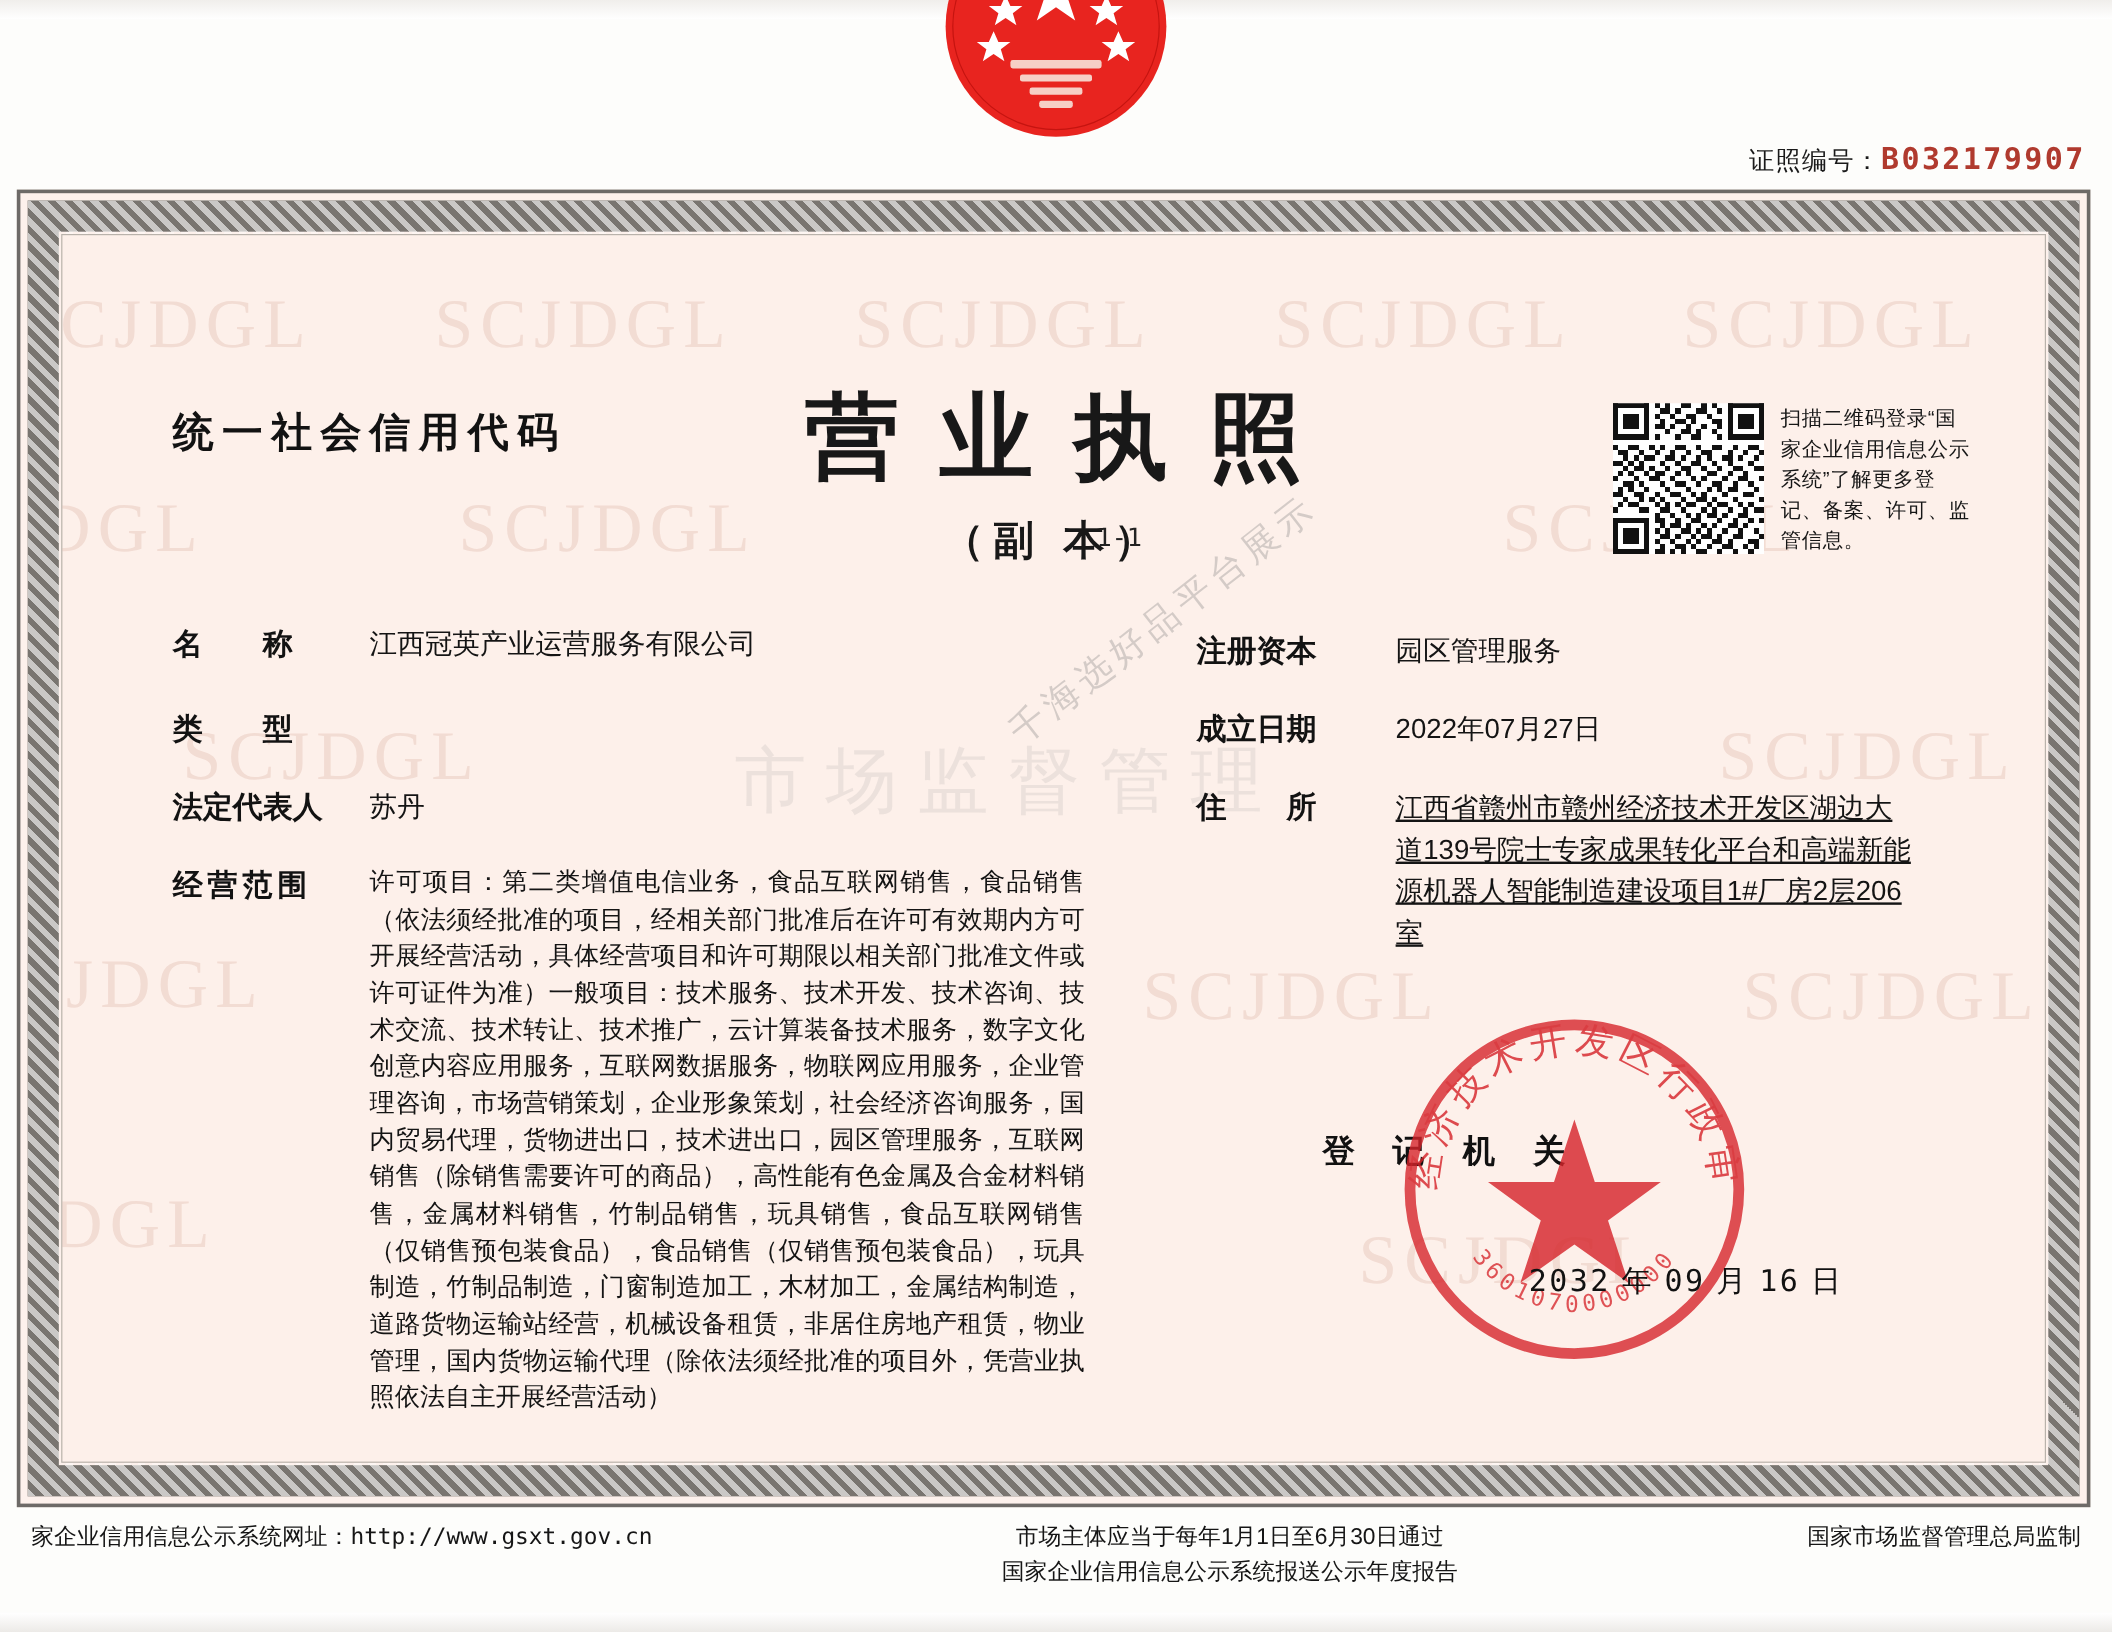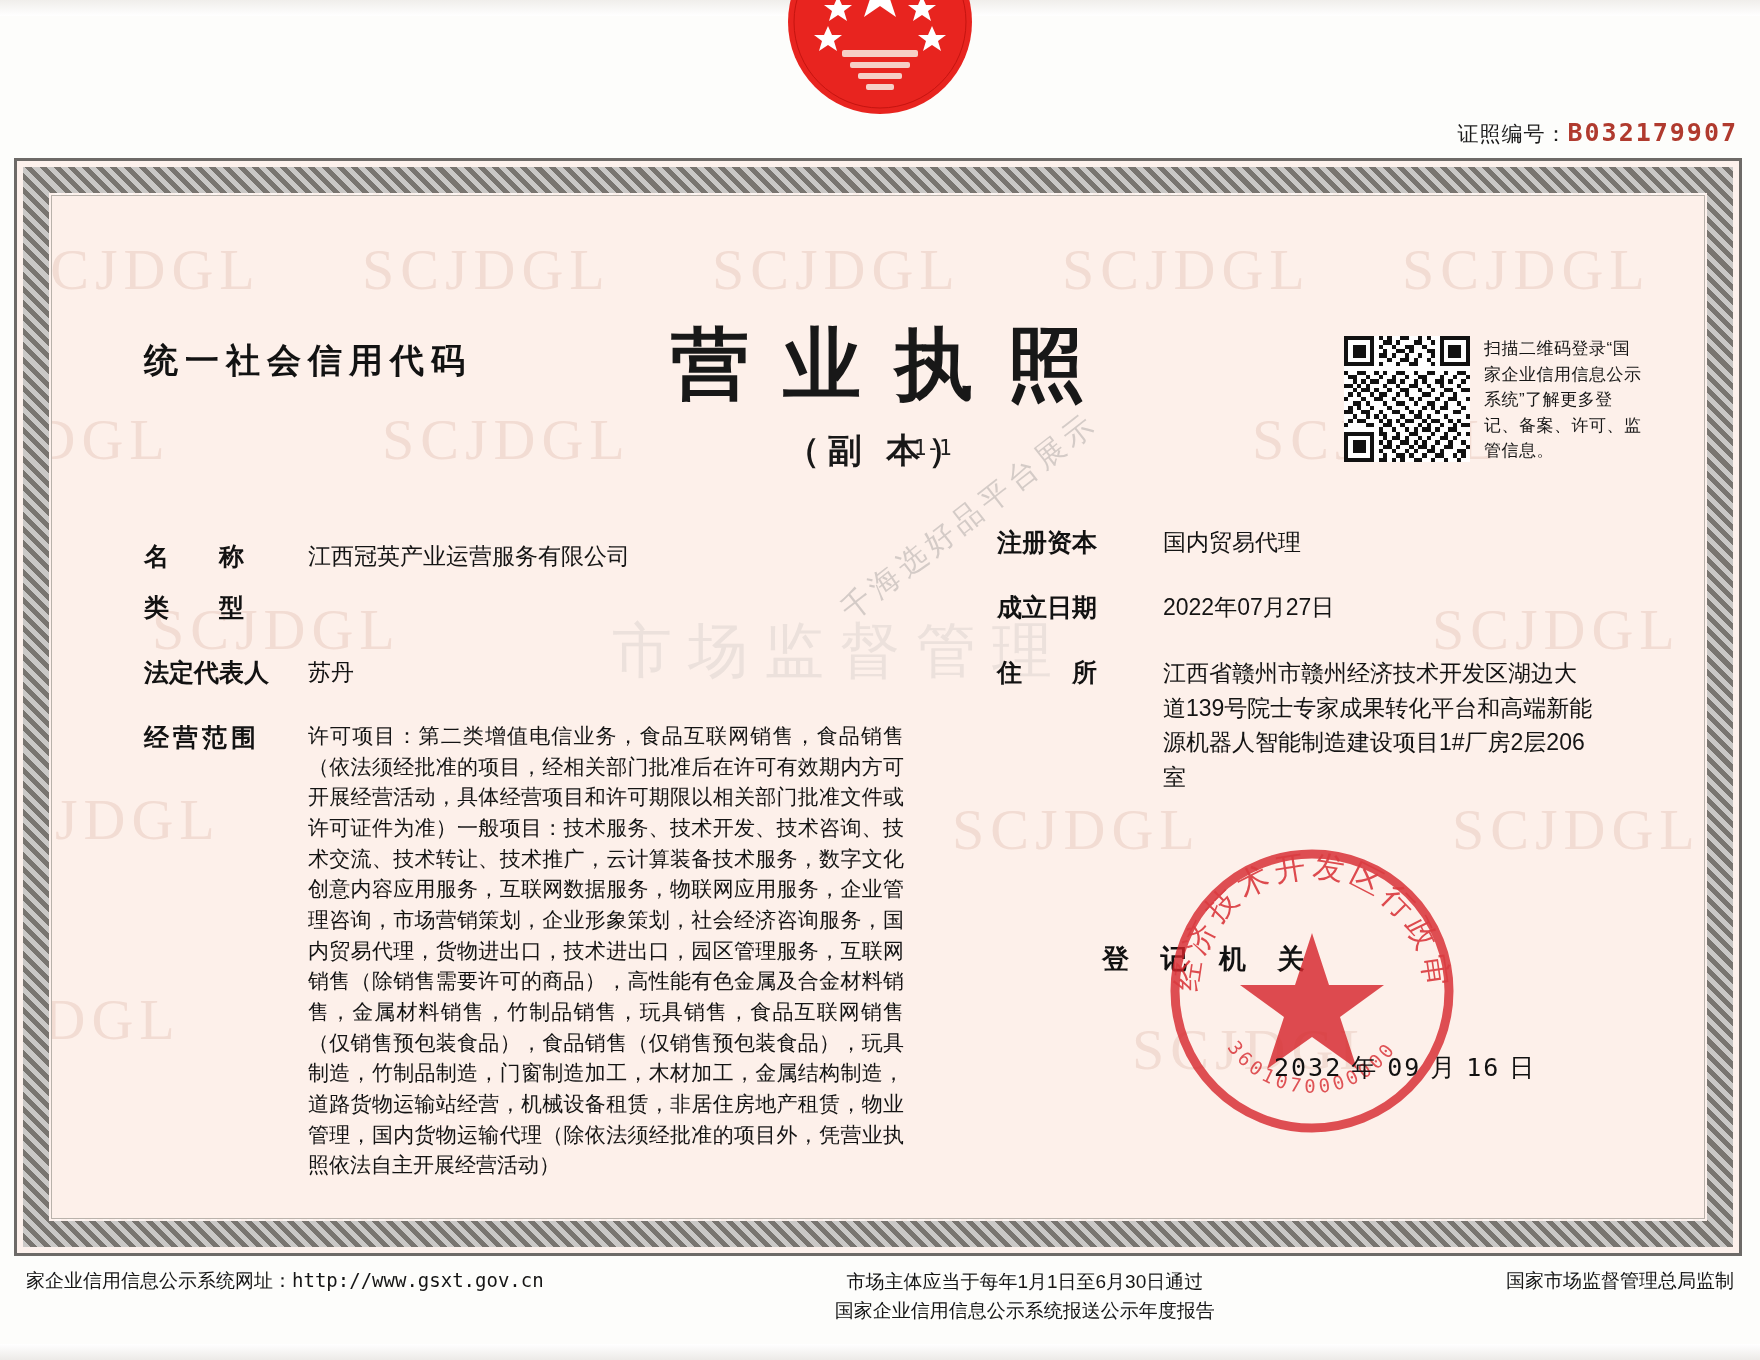--- a/index.html
+++ b/index.html
@@ -240,36 +240,36 @@
     display: inline-flex;
     justify-content: space-between;
     width: 148px;
   }
   .lbl-just-r {
     display: inline-flex;
     justify-content: space-between;
     width: 150px;
   }
 
-  #f-name      { left: 92px;  top: 344px; }
+  #f-name      { left: 92px;  top: 324px; }
   #f-type      { left: 92px;  top: 395px; }
   #f-legal     { left: 92px;  top: 460px; }
   #f-scope     { left: 92px;  top: 525px; width: 760px; }
   #f-capital   { left: 945px; top: 330px; }
   #f-date      { left: 945px; top: 395px; }
   #f-address   { left: 945px; top: 460px; width: 600px; }
 
   #f-scope .f-value {
     font-size: 21px;
     line-height: 1.46;
     text-align: justify;
     width: 600px;
     text-indent: 0;
   }
-  #f-address .f-value { width: 440px; line-height: 1.5; }
+  #f-address .f-value { width: 440px; line-height: 1.5; text-decoration: underline; }
 
   
   #registrar {
     position: absolute;
     left: 1050px;
     top: 745px;
     font-size: 27px;
     font-weight: bold;
     letter-spacing: 12px;
     color: #111;
@@ -649,21 +649,21 @@
         <span class="f-value" style="margin-left:16px;">苏丹</span>
       </div>
 
       <div class="field" id="f-scope">
         <span class="f-label" style="white-space:nowrap;"><span class="lbl-just" style="width:148px; letter-spacing:4px;">经营范围</span></span>
         <span class="f-value" style="margin-left:16px;">许可项目：第二类增值电信业务，食品互联网销售，食品销售（依法须经批准的项目，经相关部门批准后在许可有效期内方可开展经营活动，具体经营项目和许可期限以相关部门批准文件或许可证件为准）一般项目：技术服务、技术开发、技术咨询、技术交流、技术转让、技术推广，云计算装备技术服务，数字文化创意内容应用服务，互联网数据服务，物联网应用服务，企业管理咨询，市场营销策划，企业形象策划，社会经济咨询服务，国内贸易代理，货物进出口，技术进出口，园区管理服务，互联网销售（除销售需要许可的商品），高性能有色金属及合金材料销售，金属材料销售，竹制品销售，玩具销售，食品互联网销售（仅销售预包装食品），食品销售（仅销售预包装食品），玩具制造，竹制品制造，门窗制造加工，木材加工，金属结构制造，道路货物运输站经营，机械设备租赁，非居住房地产租赁，物业管理，国内货物运输代理（除依法须经批准的项目外，凭营业执照依法自主开展经营活动）</span>
       </div>
 
       <div class="field" id="f-capital">
         <span class="f-label"><span class="lbl-just-r">注册资本</span></span>
-        <span class="f-value" style="margin-left:16px;">国内贸易代理</span>
+        <span class="f-value" style="margin-left:16px;">园区管理服务</span>
       </div>
 
       <div class="field" id="f-date">
         <span class="f-label"><span class="lbl-just-r">成立日期</span></span>
         <span class="f-value" style="margin-left:16px;">2022年07月27日</span>
       </div>
 
       <div class="field" id="f-address">
         <span class="f-label"><span class="lbl-just-r">住　　所</span></span>
         <span class="f-value" style="margin-left:16px;">江西省赣州市赣州经济技术开发区湖边大道139号院士专家成果转化平台和高端新能源机器人智能制造建设项目1#厂房2层206室</span>

